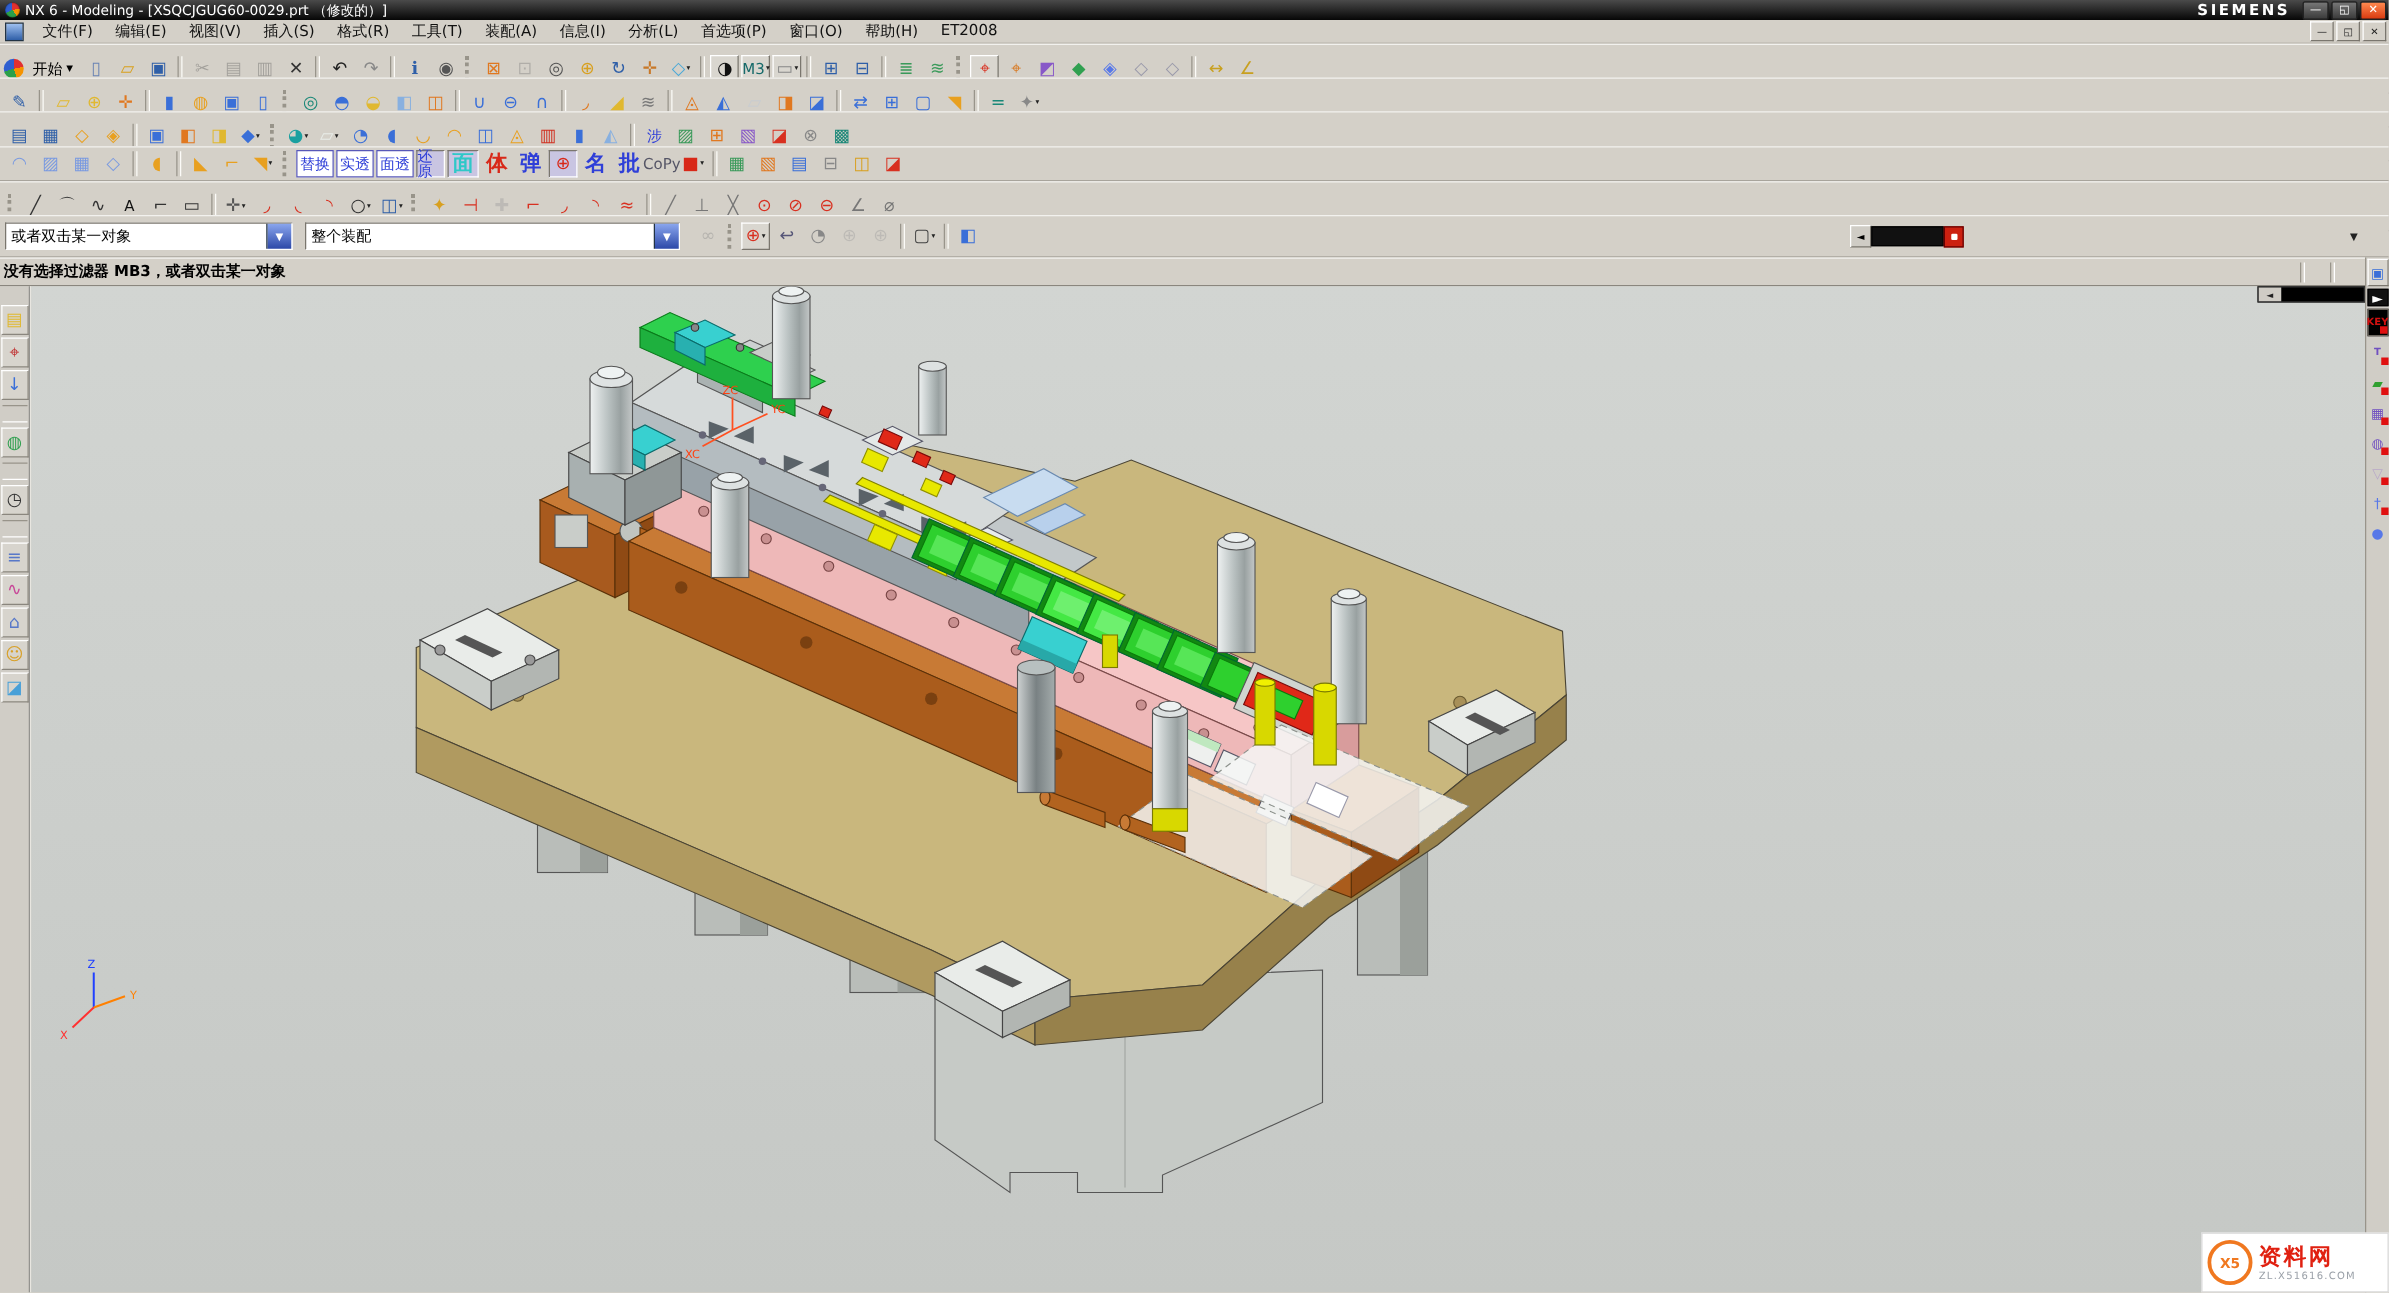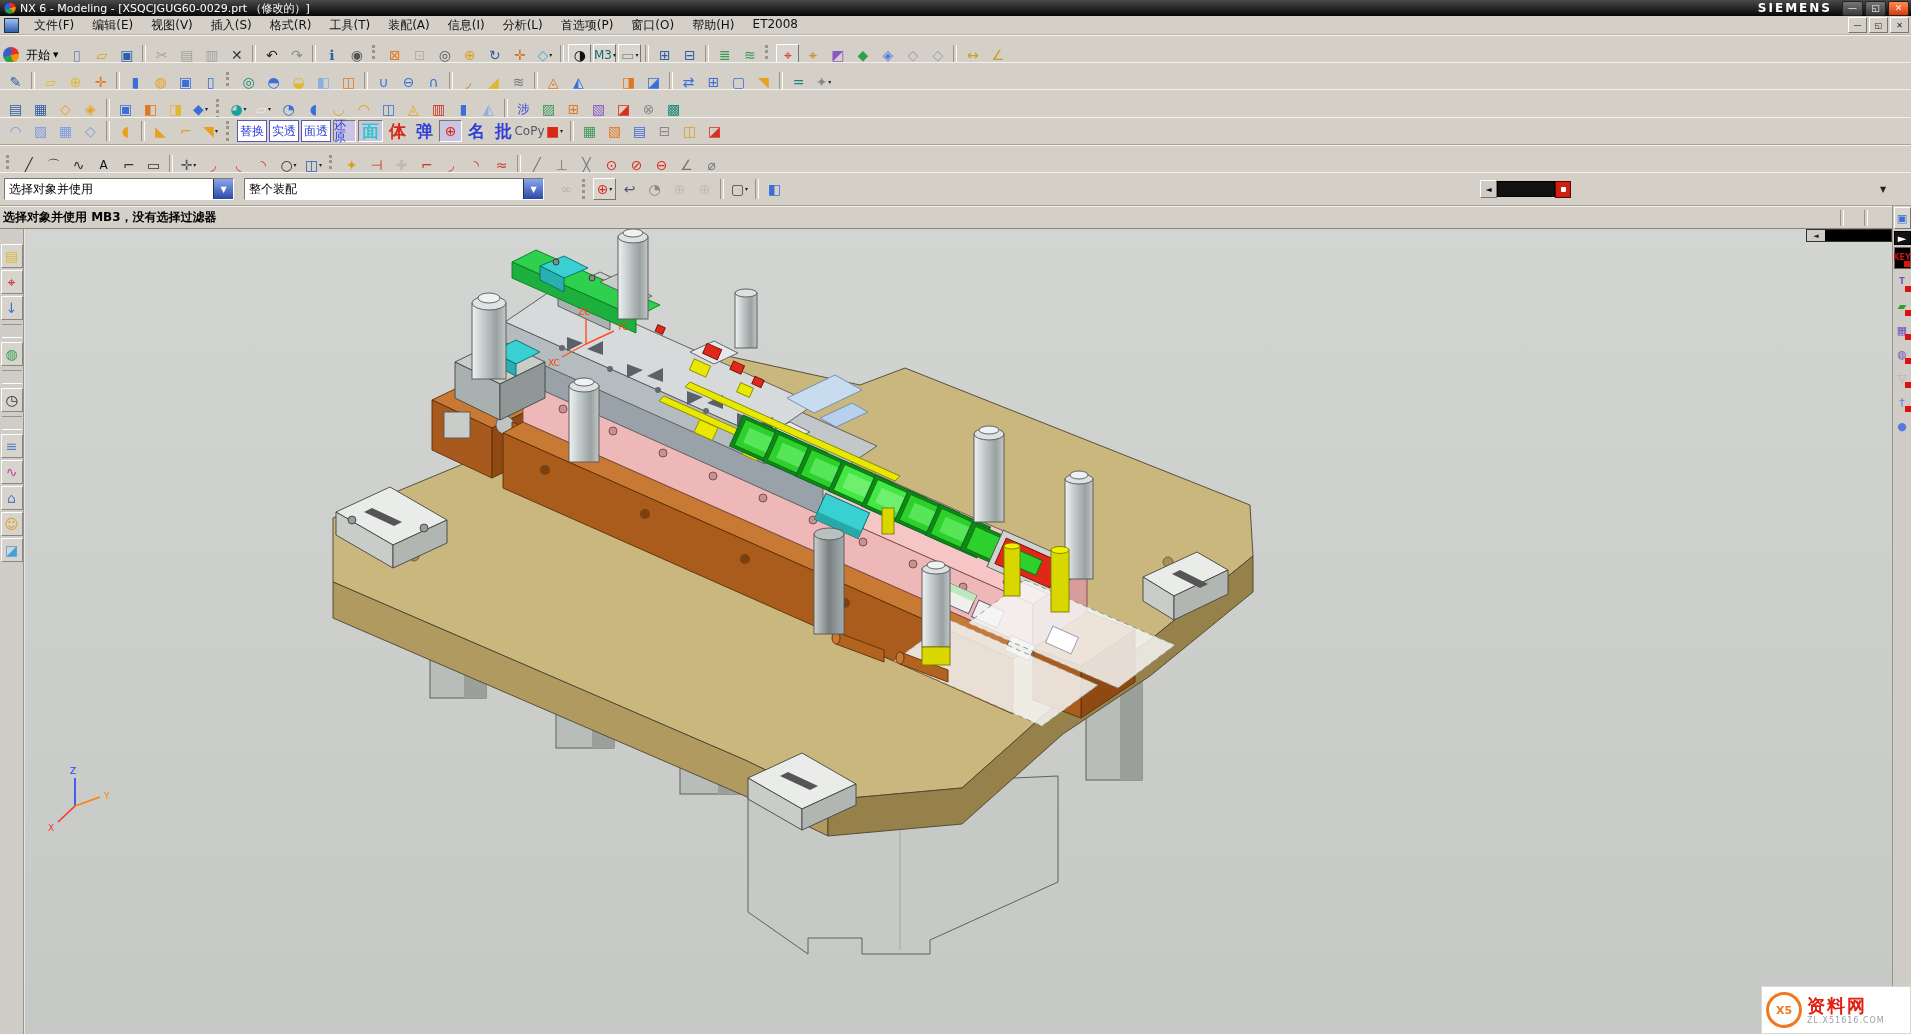--- a/index.html
+++ b/index.html
@@ -613,21 +613,21 @@
         <b style="color: rgb(119, 119, 119);">∠</b>
       </span>
       <span class="ico">
         <b style="color: rgb(119, 119, 119);">⌀</b>
       </span>
     </span>
 </div>
 
 <div id="selbar" class="abs">
   <span class="combo" style="width:230px">
-    <span>选择对象并使用</span>
+    <span>或者双击某一对象</span>
     <span class="dd">▼</span>
   </span>
   <span class="combo" style="width:300px">
     <span>整个装配</span>
     <span class="dd">▼</span>
   </span>
   <span style="display:flex;align-items:center">
       <span class="ico dis">
         <b style="color: rgb(136, 136, 136);">∞</b>
       </span>
@@ -662,21 +662,21 @@
     <span id="sel-left-btn">◄</span>
     <span id="sel-black"></span>
     <span id="sel-red">
         <i></i>
       </span>
   </span>
   <span id="sel-caret">▼</span>
 </div>
 
 <div id="promptbar" class="abs">
-  <span>选择对象并使用 MB3，没有选择过滤器</span>
+  <span>没有选择过滤器 MB3，或者双击某一对象</span>
   <span class="rg" style="left:1840px"></span>
     <span class="rg" style="left:1864px"></span>
 </div>
 
 <div id="resbar" class="abs">
   <span style="display:flex;flex-direction:column;align-items:center">
       <span class="ico">
         <b style="color: rgb(224, 184, 48);">▤</b>
       </span>
       <span class="ico">

